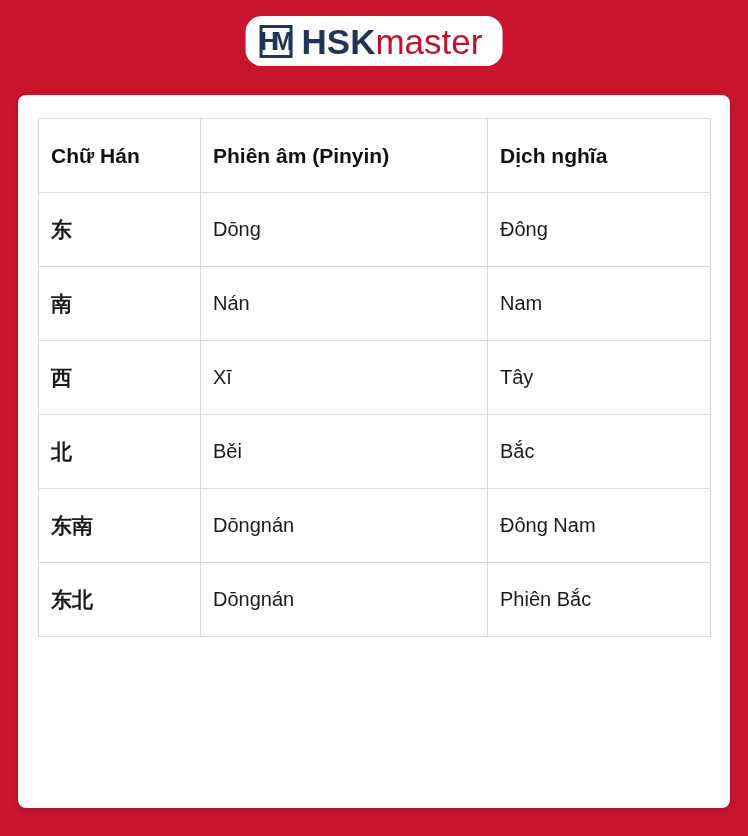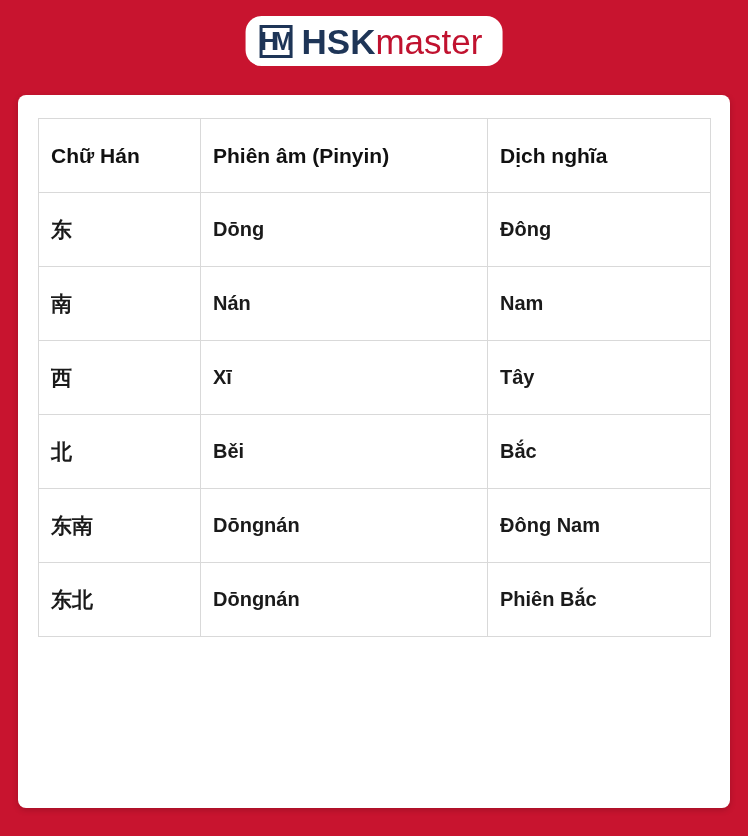--- a/index.html
+++ b/index.html
@@ -71,21 +71,21 @@
     padding: 0 10px 0 12px;
     text-align: left;
     vertical-align: middle;
     color: #1a1a1a;
   }
   .direction-table th {
     font-size: 21px;
     font-weight: 700;
     color: #111111;
   }
-  .direction-table td { font-size: 20px; font-weight: 700; }
+  .direction-table td { font-size: 20px; font-weight: 400; }
   .direction-table td.hanzi { font-size: 21px; font-weight: 700; }
   .col-hanzi  { width: 162px; }
   .col-pinyin { width: 287px; }
   .col-viet   { width: 223px; }
 </style>
 </head>
 <body>
 
 <div class="logo-pill">
   <span class="monogram">HM</span>

